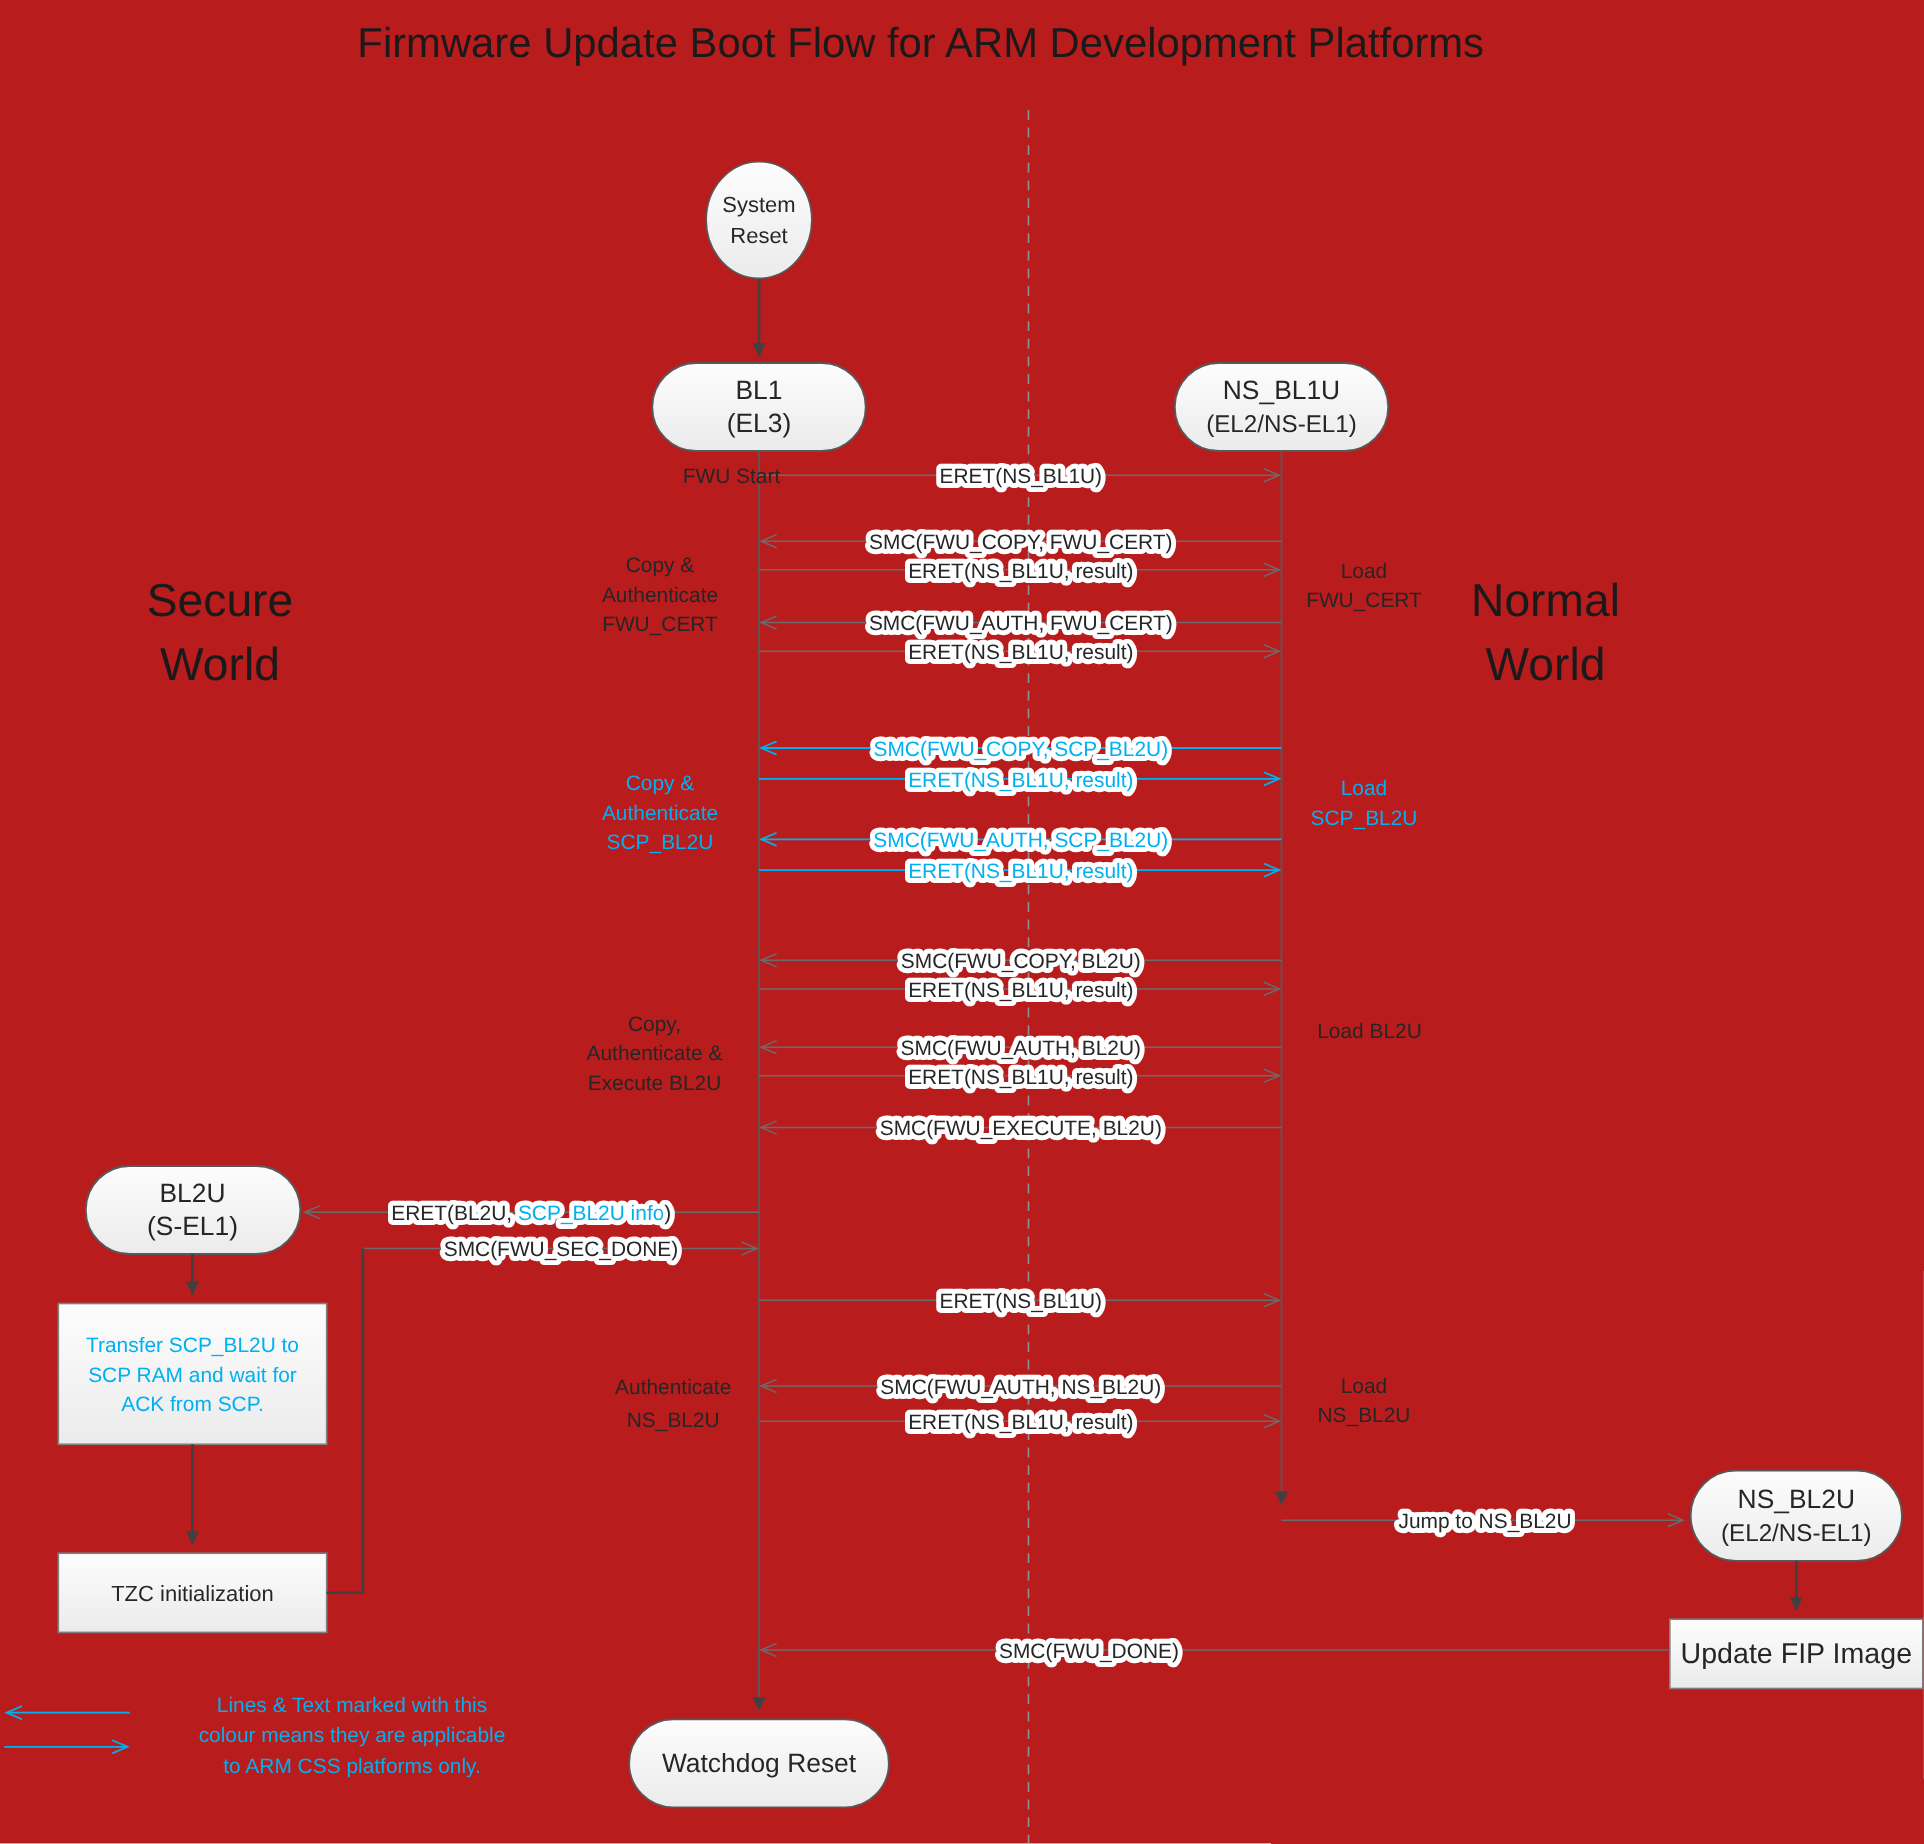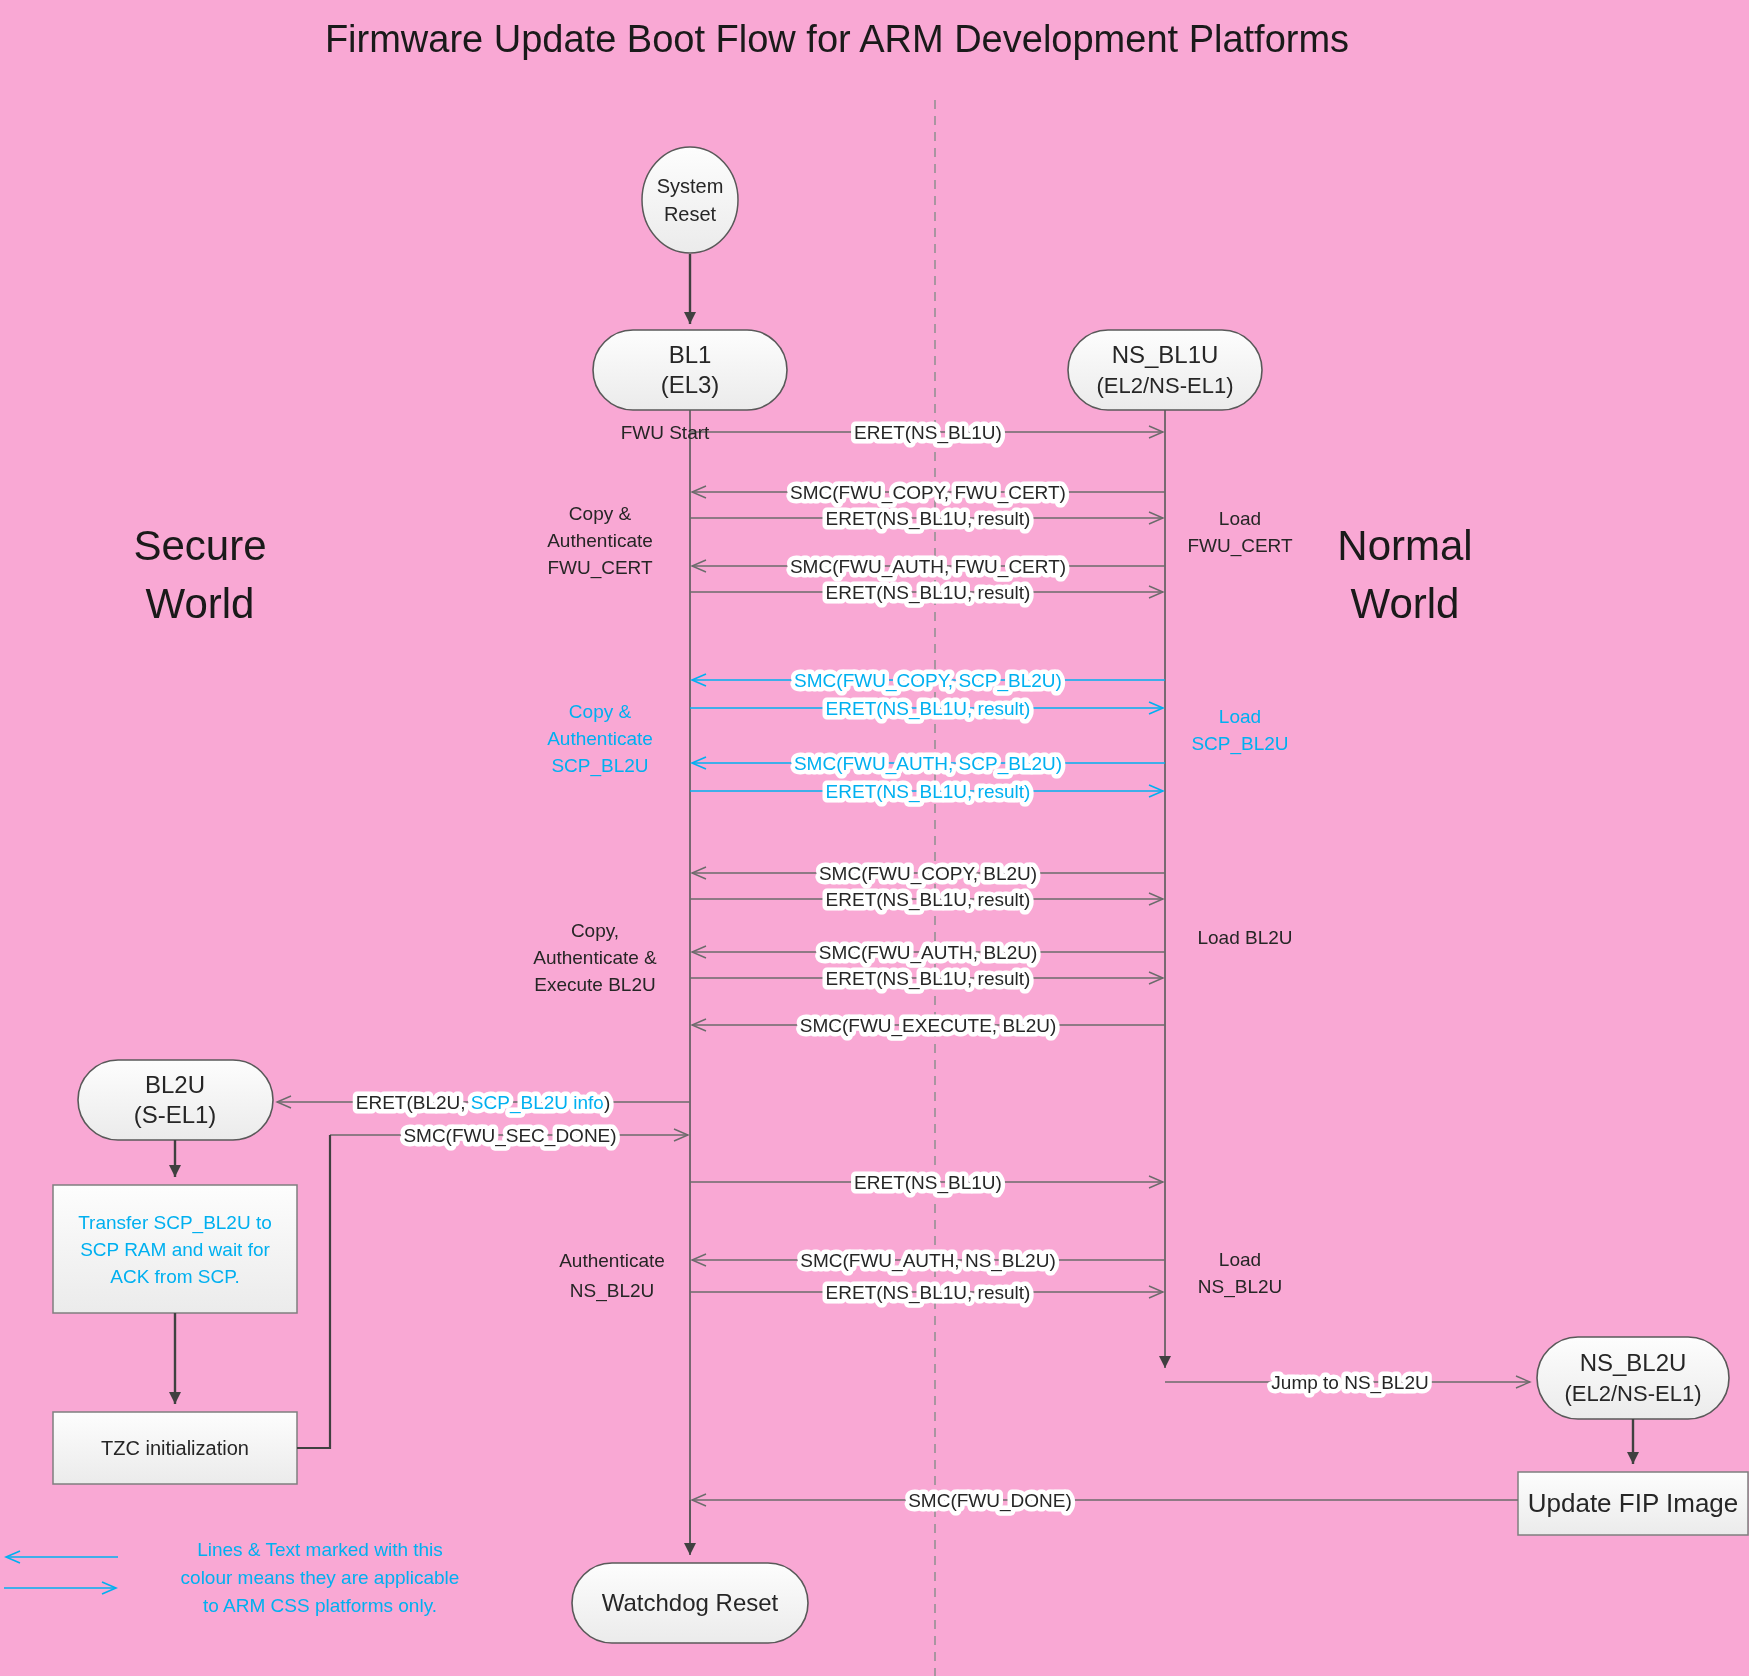--- a/index.html
+++ b/index.html
@@ -1,16 +1,16 @@
 <!DOCTYPE html>
 <html><head>
 <meta charset="utf-8">
 <style>
   html,body{margin:0;padding:0;background:#ffffff;}
-  #stage{position:relative;width:1749px;height:1676px;background:#f9a8d4;
+  #stage{position:relative;width:1749px;height:1676px;background:#b91c1c;
          font-family:"Liberation Sans", sans-serif;}
   svg{display:block;}
   text{font-family:"Liberation Sans", sans-serif;}
   .t{fill:#262626;}
   .cyan{fill:#00B0F0;}
   .title{font-size:38px;text-anchor:middle;fill:#1a1a1a;}
   .world{font-size:42px;text-anchor:middle;fill:#1a1a1a;}
   .node-l{font-size:24px;text-anchor:middle;fill:#262626;}
   .node-s{font-size:22px;text-anchor:middle;fill:#262626;}
   .msg{font-size:19px;text-anchor:middle;}

